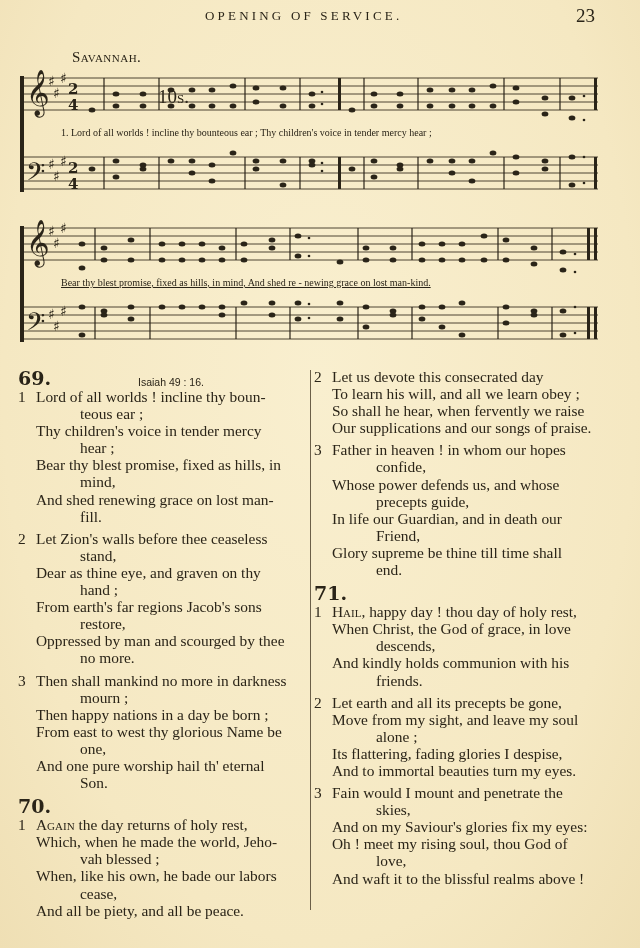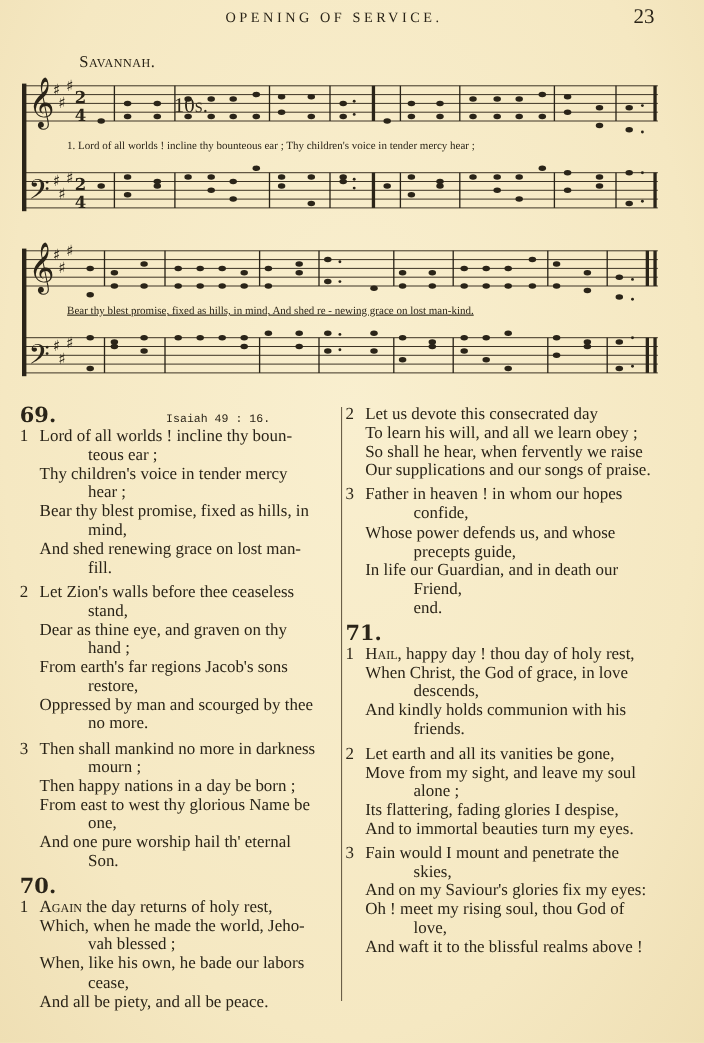--- a/index.html
+++ b/index.html
@@ -12,21 +12,21 @@
   .page-number{position:absolute;left:576px;top:-3px;font-size:19px;}
   .tune-name{position:absolute;left:72px;top:49px;font-size:15px;font-variant:small-caps;letter-spacing:.5px;}
   .meter{position:absolute;left:158px;top:64px;font-size:19px;font-variant:small-caps;margin-top:22px;}
   svg.score{position:absolute;left:0;top:0;}
   .lyric{position:absolute;font-size:10px;white-space:nowrap;}
   .col{position:absolute;top:368px;font-size:15.4px;line-height:17.1px;}
   .col.left{left:18px;width:286px;}
   .col.right{left:314px;width:290px;}
   .divider{position:absolute;left:310px;top:370px;width:1px;height:540px;background:#6b5f48;}
   .hymn-no{font-weight:bold;font-size:19px;font-family:"DejaVu Serif",serif;line-height:20px;height:20px;position:relative;}
-  .ref{position:absolute;left:120px;top:4px;font-size:10.5px;font-weight:normal;font-family:Liberation Mono, monospace;margin-left:13px;}
+  .ref{position:absolute;left:120px;top:4px;font-size:10.5px;font-weight:normal;font-family:Liberation Sans, sans-serif;}
   .stanza{position:relative;margin-bottom:5px;}
   .line{position:relative;padding-left:18px;white-space:nowrap;text-align:justify;}
   .line.cont{padding-left:62px;}
   .snum{position:absolute;left:0;top:0;}
   .sc{font-variant:small-caps;}
 </style>
 </head>
 <body>
 
 <div class="page"></div>
@@ -368,36 +368,37 @@
         <div class="line"><span>So shall he hear, when fervently we raise</span></div>
         <div class="line"><span>Our supplications and our songs of praise.</span></div>
       </div>
       <div class="stanza">
         <div class="line"><span class="snum">3</span><span>Father in heaven ! in whom our hopes</span></div>
         <div class="line cont"><span>confide,</span></div>
         <div class="line"><span>Whose power defends us, and whose</span></div>
         <div class="line cont"><span>precepts guide,</span></div>
         <div class="line"><span>In life our Guardian, and in death our</span></div>
         <div class="line cont"><span>Friend,</span></div>
+        <div class="line"><span>Glory supreme be thine till time shall</span></div>
         <div class="line cont"><span>end.</span></div>
       </div>
     </div>
   <div class="hymn-no">
     <span>71.</span>
   </div>
   <div id="h71">
       <div class="stanza">
         <div class="line"><span class="snum">1</span><span class="sc">Hail</span><span>, happy day ! thou day of holy rest,</span></div>
         <div class="line"><span>When Christ, the God of grace, in love</span></div>
         <div class="line cont"><span>descends,</span></div>
         <div class="line"><span>And kindly holds communion with his</span></div>
         <div class="line cont"><span>friends.</span></div>
       </div>
       <div class="stanza">
-        <div class="line"><span class="snum">2</span><span>Let earth and all its vanities be gone,</span></div>
+        <div class="line"><span class="snum">2</span><span>Let earth and all its precepts be gone,</span></div>
         <div class="line"><span>Move from my sight, and leave my soul</span></div>
         <div class="line cont"><span>alone ;</span></div>
         <div class="line"><span>Its flattering, fading glories I despise,</span></div>
         <div class="line"><span>And to immortal beauties turn my eyes.</span></div>
       </div>
       <div class="stanza">
         <div class="line"><span class="snum">3</span><span>Fain would I mount and penetrate the</span></div>
         <div class="line cont"><span>skies,</span></div>
         <div class="line"><span>And on my Saviour's glories fix my eyes:</span></div>
         <div class="line"><span>Oh ! meet my rising soul, thou God of</span></div>

